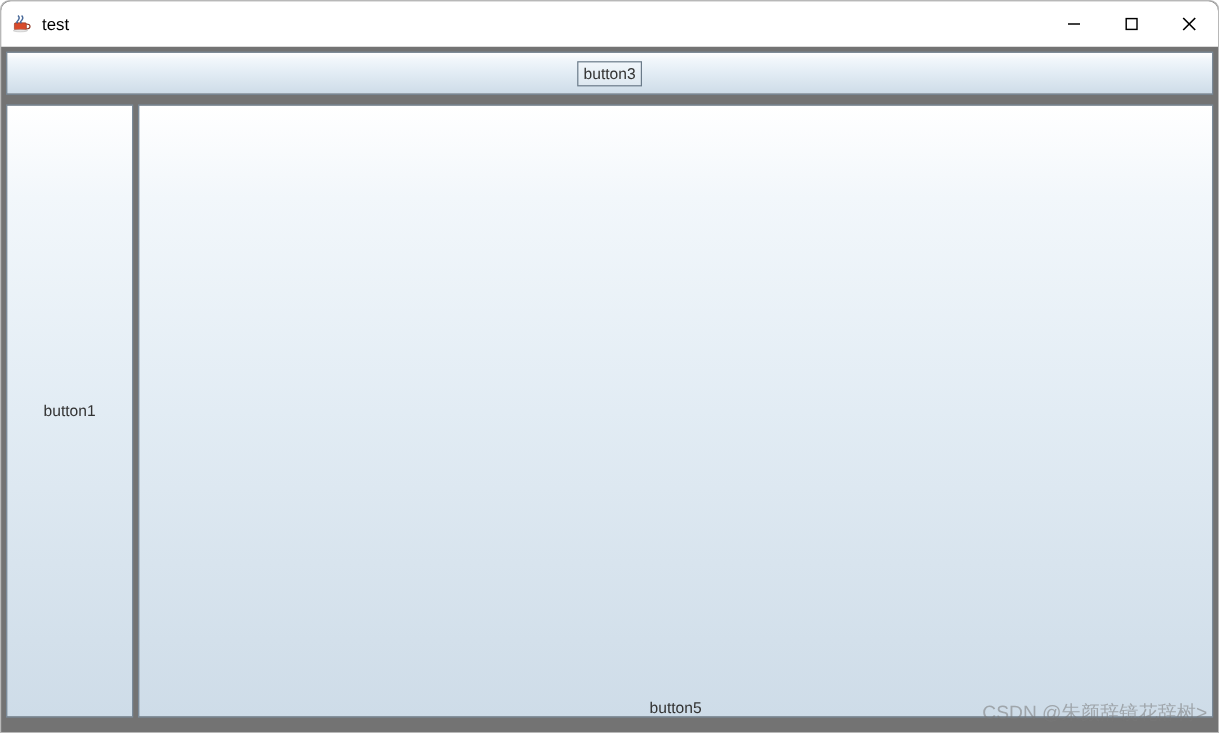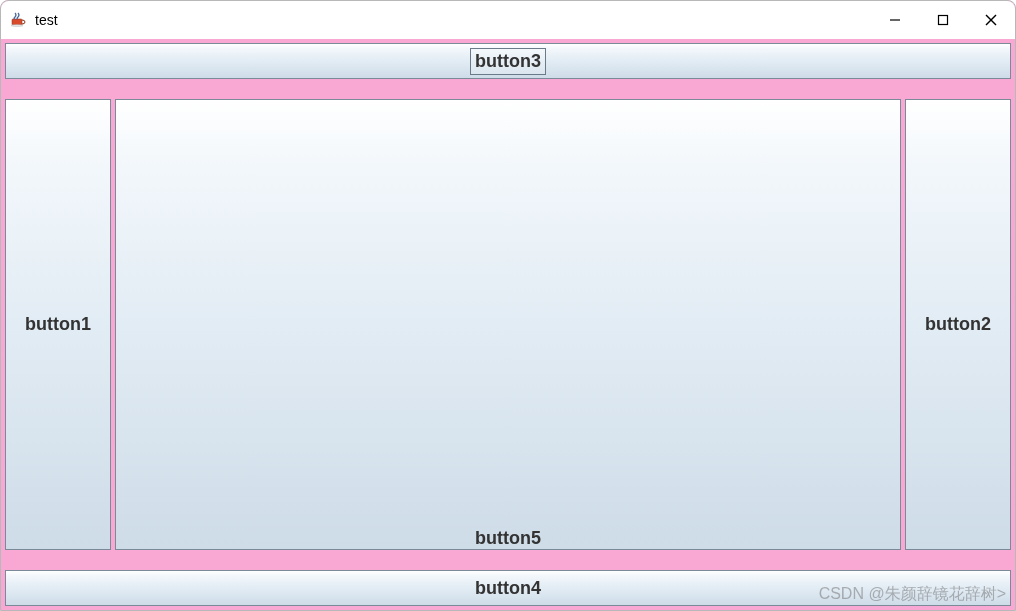--- a/index.html
+++ b/index.html
@@ -14,21 +14,21 @@
       font-size: 12px;
       background: #ffffff;
       position: relative;
       overflow: hidden;
     }
     .window {
       width: 1016px;
       height: 611px;
       border: 1px solid #b8b8b8;
       border-radius: 8px 8px 0 0;
-      background: #f9a8d4;
+      background: #737373;
       display: flex;
       flex-direction: column;
     }
     .titlebar {
       height: 38px;
       display: flex;
       align-items: center;
       justify-content: space-between;
       padding: 0 0 0 8px;
       background: #ffffff;
@@ -66,41 +66,41 @@
     .content {
       flex: 1;
       display: flex;
       flex-direction: column;
       padding: 4px;
     }
     .swing-button {
       background: linear-gradient(to bottom, #ffffff 0%, #f2f7fb 15%, #e2ecf4 50%, #cedce8 100%);
       border: 1px solid #7a8a99;
       font-family: Tahoma, Arial, sans-serif;
-      font-size: 18px;
-      font-weight: bold;
+      font-size: 13px;
+      font-weight: normal;
       color: #333;
       display: flex;
       align-items: center;
       justify-content: center;
       cursor: default;
     }
     .top-button {
       height: 36px;
       width: 100%;
     }
     .bottom-button {
       height: 36px;
       width: 100%;
     }
     .middle-row {
       flex: 1;
       display: flex;
       gap: 4px;
-      margin: 20px 0;
+      margin: 8px 0;
     }
     .left-button {
       width: 106px;
     }
     .center-button {
       flex: 1;
       align-items: flex-end;
     }
     .right-button {
       width: 106px;
@@ -161,24 +161,18 @@
       <span class="focus-label">button3</span>
     </div>
 
     <div class="middle-row">
       <div class="swing-button left-button">
         <span>button1</span>
       </div>
       <div class="swing-button center-button">
         <span>button5</span>
       </div>
-      <div class="swing-button right-button">
-        <span>button2</span>
-      </div>
     </div>
 
-    <div class="swing-button bottom-button">
-      <span>button4</span>
-    </div>
   </div>
 </div>
 
 <div class="watermark">CSDN @朱颜辞镜花辞树&gt;</div>
 
 </body></html>

